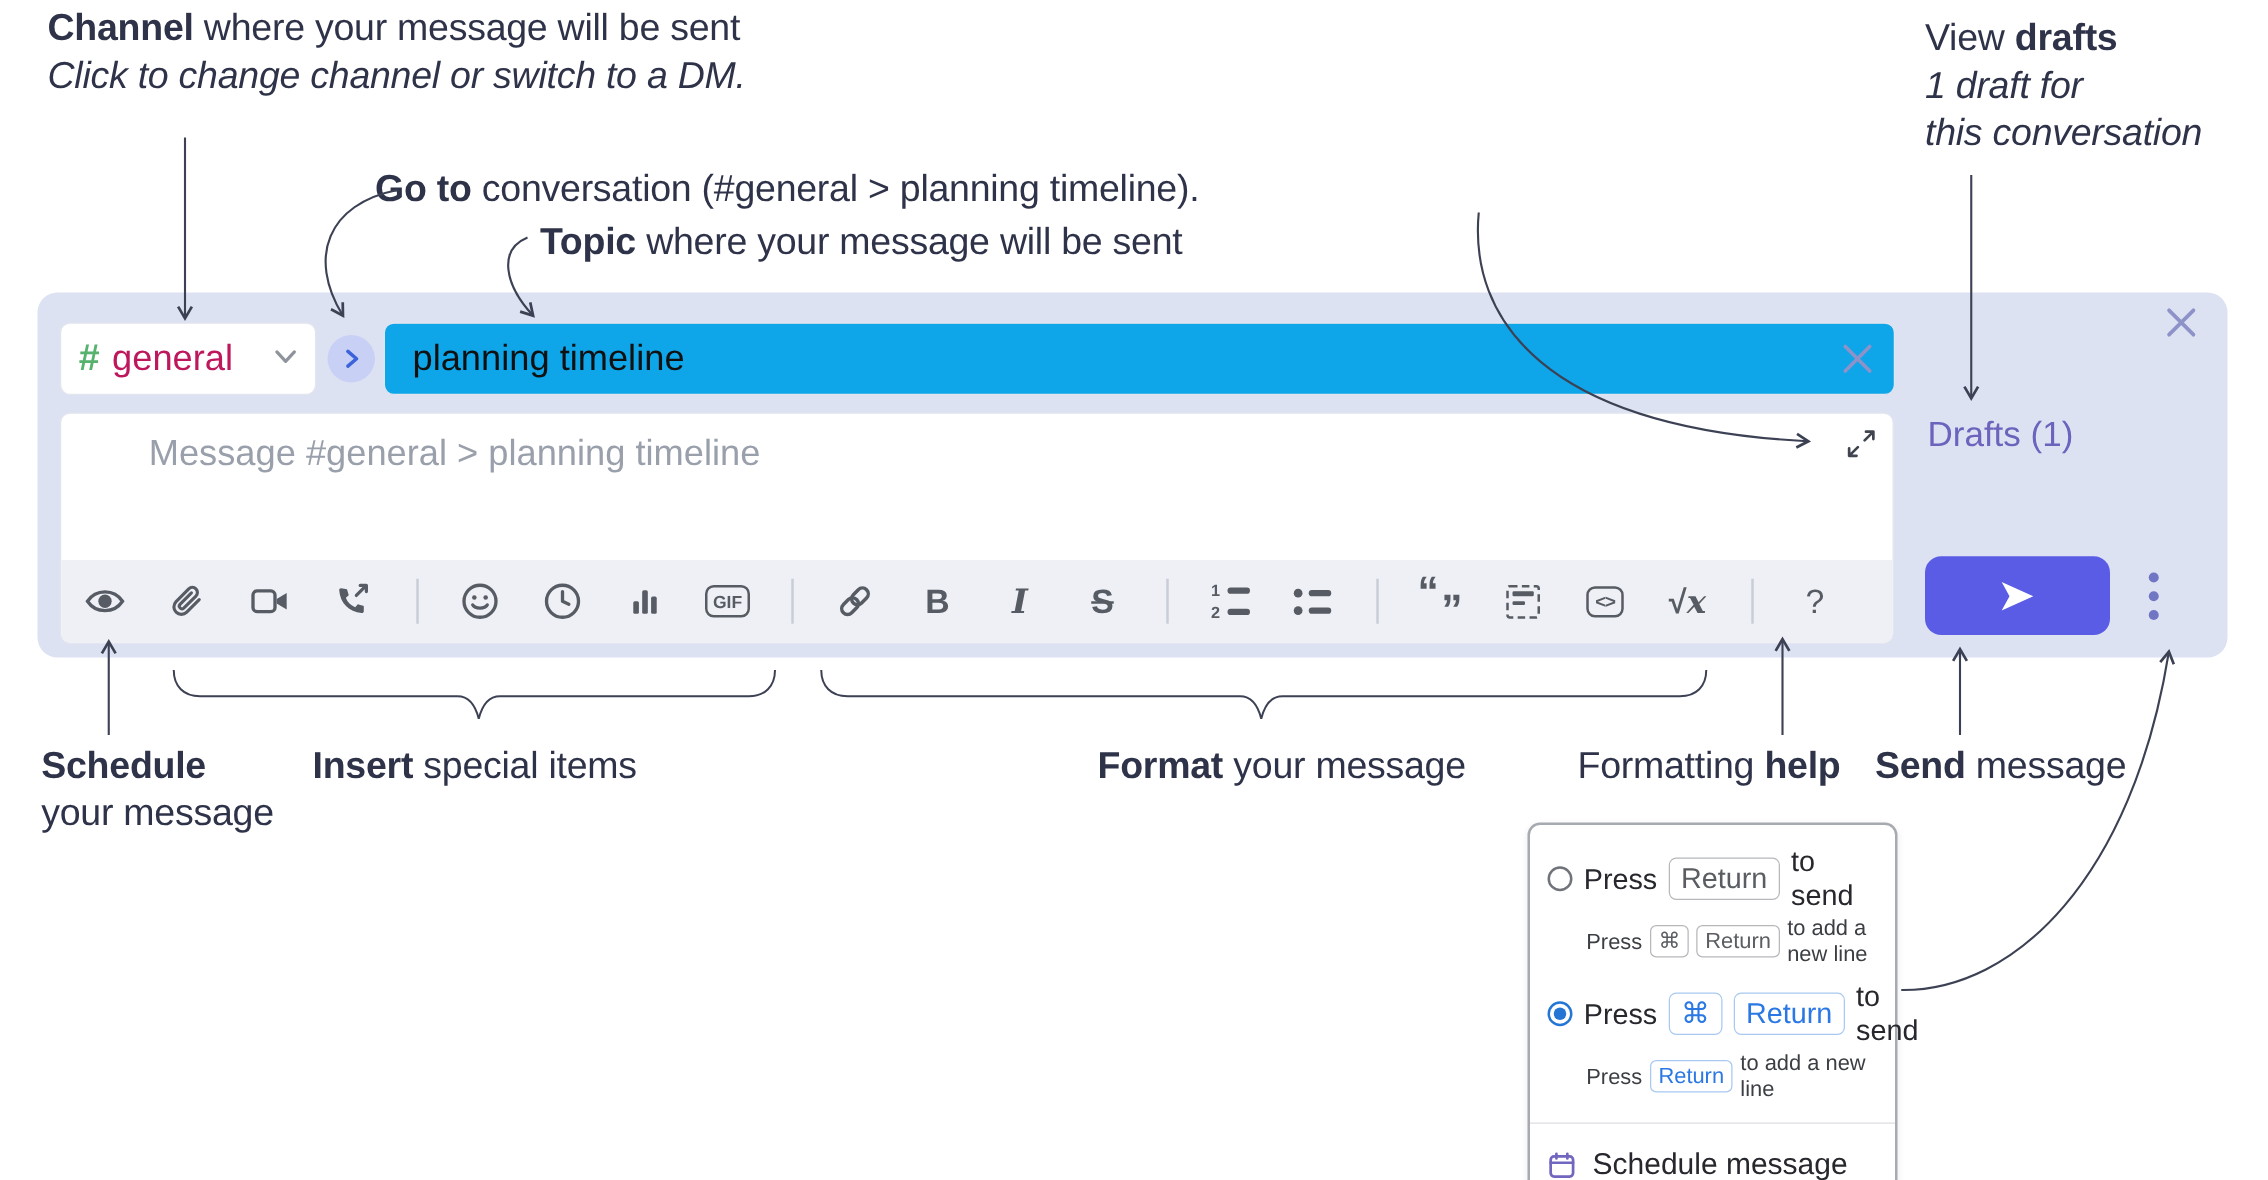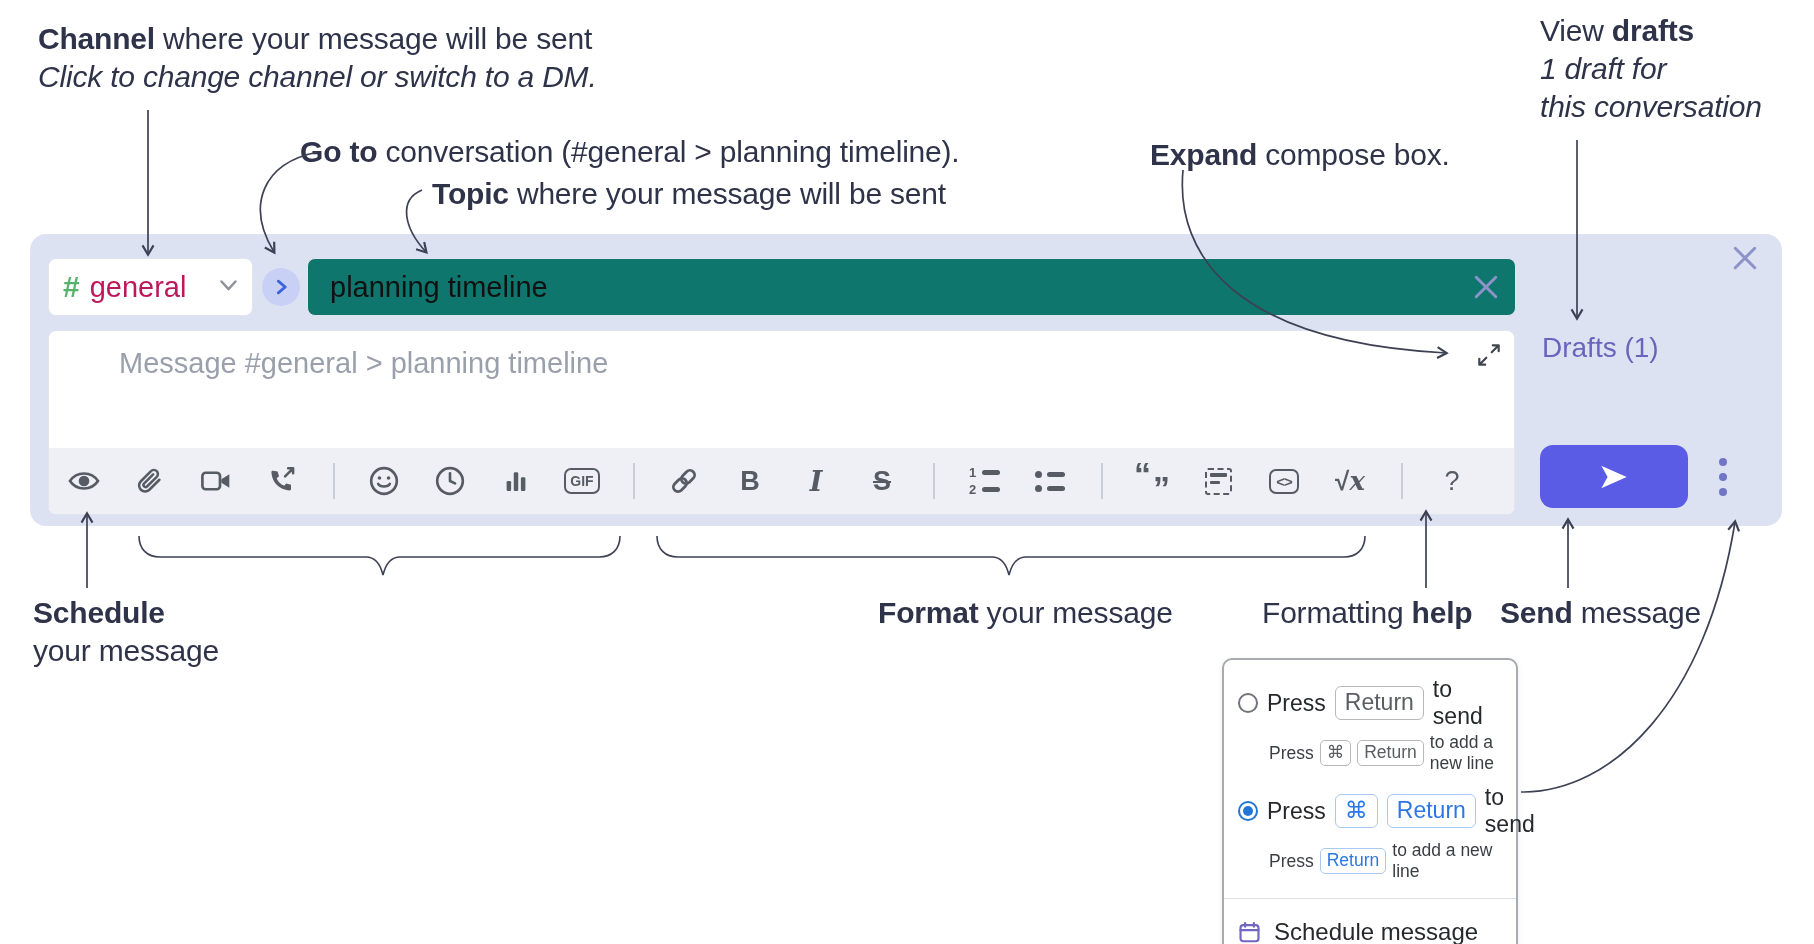--- a/index.html
+++ b/index.html
@@ -13,21 +13,21 @@
            background:#dde2f3;border-radius:16px;}
   .whitebox{background:#fff;border:1px solid #e3e5ee;border-radius:8px;box-sizing:border-box;}
   .chan-select{position:absolute;left:18px;top:24px;width:205px;height:58px;display:flex;
                align-items:center;gap:10px;padding:0 14px;cursor:pointer;}
   .hash{color:#57b26e;font-weight:700;font-size:30px;}
   .chan-name{font-size:29px;color:#be185d;flex:1;}
   .goto-btn{position:absolute;left:232px;top:34px;width:38px;height:38px;border-radius:50%;
             background:#c8d1f5;border:none;display:flex;align-items:center;justify-content:center;cursor:pointer;}
   .topic-wrap{position:absolute;left:277px;top:24px;width:1209px;height:58px;}
   .topic-input{width:100%;height:100%;border:1px solid #e3e5ee;border-radius:8px;box-sizing:border-box;
-               font-family:inherit;font-size:29px;color:#111;padding:0 60px 0 22px;outline:none;background:#0f766e;}
+               font-family:inherit;font-size:29px;color:#111;padding:0 60px 0 22px;outline:none;background:#0ea5e9;}
   .topic-clear{position:absolute;right:16px;top:15px;width:28px;height:28px;background:none;border:none;
                cursor:pointer;padding:0;}
   .compose-close{position:absolute;left:1700px;top:10px;width:30px;height:30px;background:none;border:none;cursor:pointer;padding:0;}
   .msgbox{position:absolute;left:18px;top:96px;width:1467px;height:185px;background:#fff;
           border:1px solid #e3e5ee;border-radius:8px;box-sizing:border-box;overflow:hidden;}
   .msg-edit{position:absolute;left:0;top:0;right:0;height:118px;padding:16px 50px 0 22px;
             font-size:29px;color:#9aa0ab;cursor:text;margin-left:48px;}
   .expand-btn{position:absolute;right:10px;top:10px;width:30px;height:30px;background:none;border:none;cursor:pointer;padding:0;}
   .toolbar{position:absolute;left:0;right:0;bottom:0;height:66px;background:#eef0f6;
            display:flex;align-items:center;padding-left:16px;}
@@ -76,37 +76,34 @@
   .key.blue{border-color:#a9c9f2;color:#2b78e4;}
   .menuitem{display:flex;align-items:center;gap:13px;padding:7px 0;cursor:pointer;font-size:24px;}
   
   .overlay{position:absolute;left:0;top:0;pointer-events:none;}
 </style>
 </head>
 <body>
 
 <div class="stage">
 
-  <div class="ann" style="left:38px;top:20px;">
+  <div class="ann" style="left:38px;top:4px;">
     <b>Channel</b><span> where your message will be sent</span><br>
     <span class="it">Click to change channel or switch to a DM.</span>
   </div>
   <div class="ann" style="left:300px;top:133px;">
     <b>Go to</b><span> conversation (#general &gt; planning timeline).</span>
   </div>
   <div class="ann" style="left:432px;top:175px;">
     <b>Topic</b><span> where your message will be sent</span>
   </div>
   <div class="ann" style="left:1540px;top:12px;">
     <span>View </span><b>drafts</b><br>
     <span class="it">1 draft for</span><br>
     <span class="it">this conversation</span>
-  </div>
-  <div class="ann" style="left:1150px;top:136px;">
-    <b>Expand</b><span> compose box.</span>
   </div>
 
   <div class="compose">
 
     <button class="compose-close" title="">
       <svg width="26" height="26" viewBox="0 0 20 20">
           <path d="M2.5 2.5 L17.5 17.5 M17.5 2.5 L2.5 17.5" stroke="#8d92c9" stroke-width="2.3" fill="none" stroke-linecap="round"></path>
         </svg>
     </button>
 
@@ -275,20 +272,23 @@
     <button class="kebab">
       <i></i>
         <i></i>
         <i></i>
     </button>
   </div>
 
   <div class="ann" style="left:33px;top:594px;">
     <b>Schedule</b><br>
     <span>your message</span>
+  </div>
+  <div class="ann" style="left:250px;top:594px;">
+    <b>Insert</b><span> special items</span>
   </div>
   <div class="ann" style="left:878px;top:594px;">
     <b>Format</b><span> your message</span>
   </div>
   <div class="ann" style="left:1262px;top:594px;">
     <span>Formatting </span><b>help</b>
   </div>
   <div class="ann" style="left:1500px;top:594px;">
     <b>Send</b><span> message</span>
   </div>

